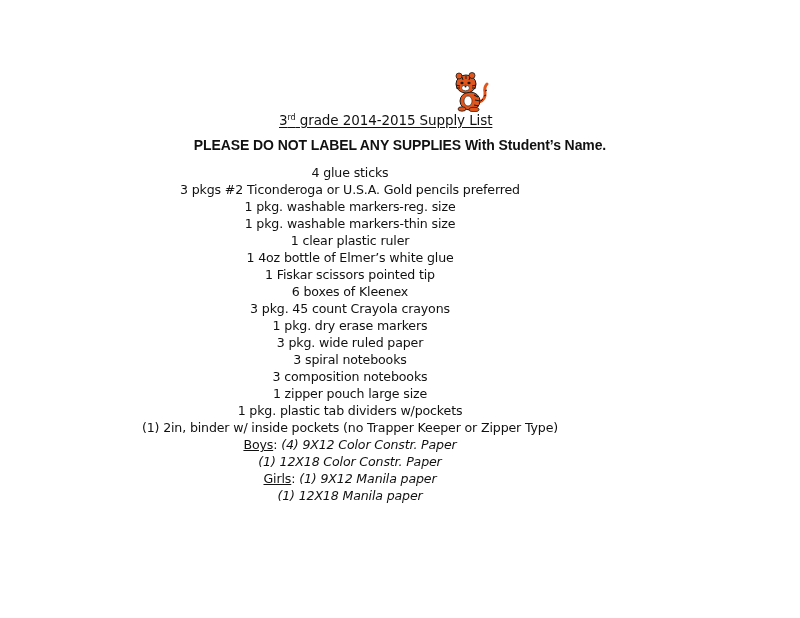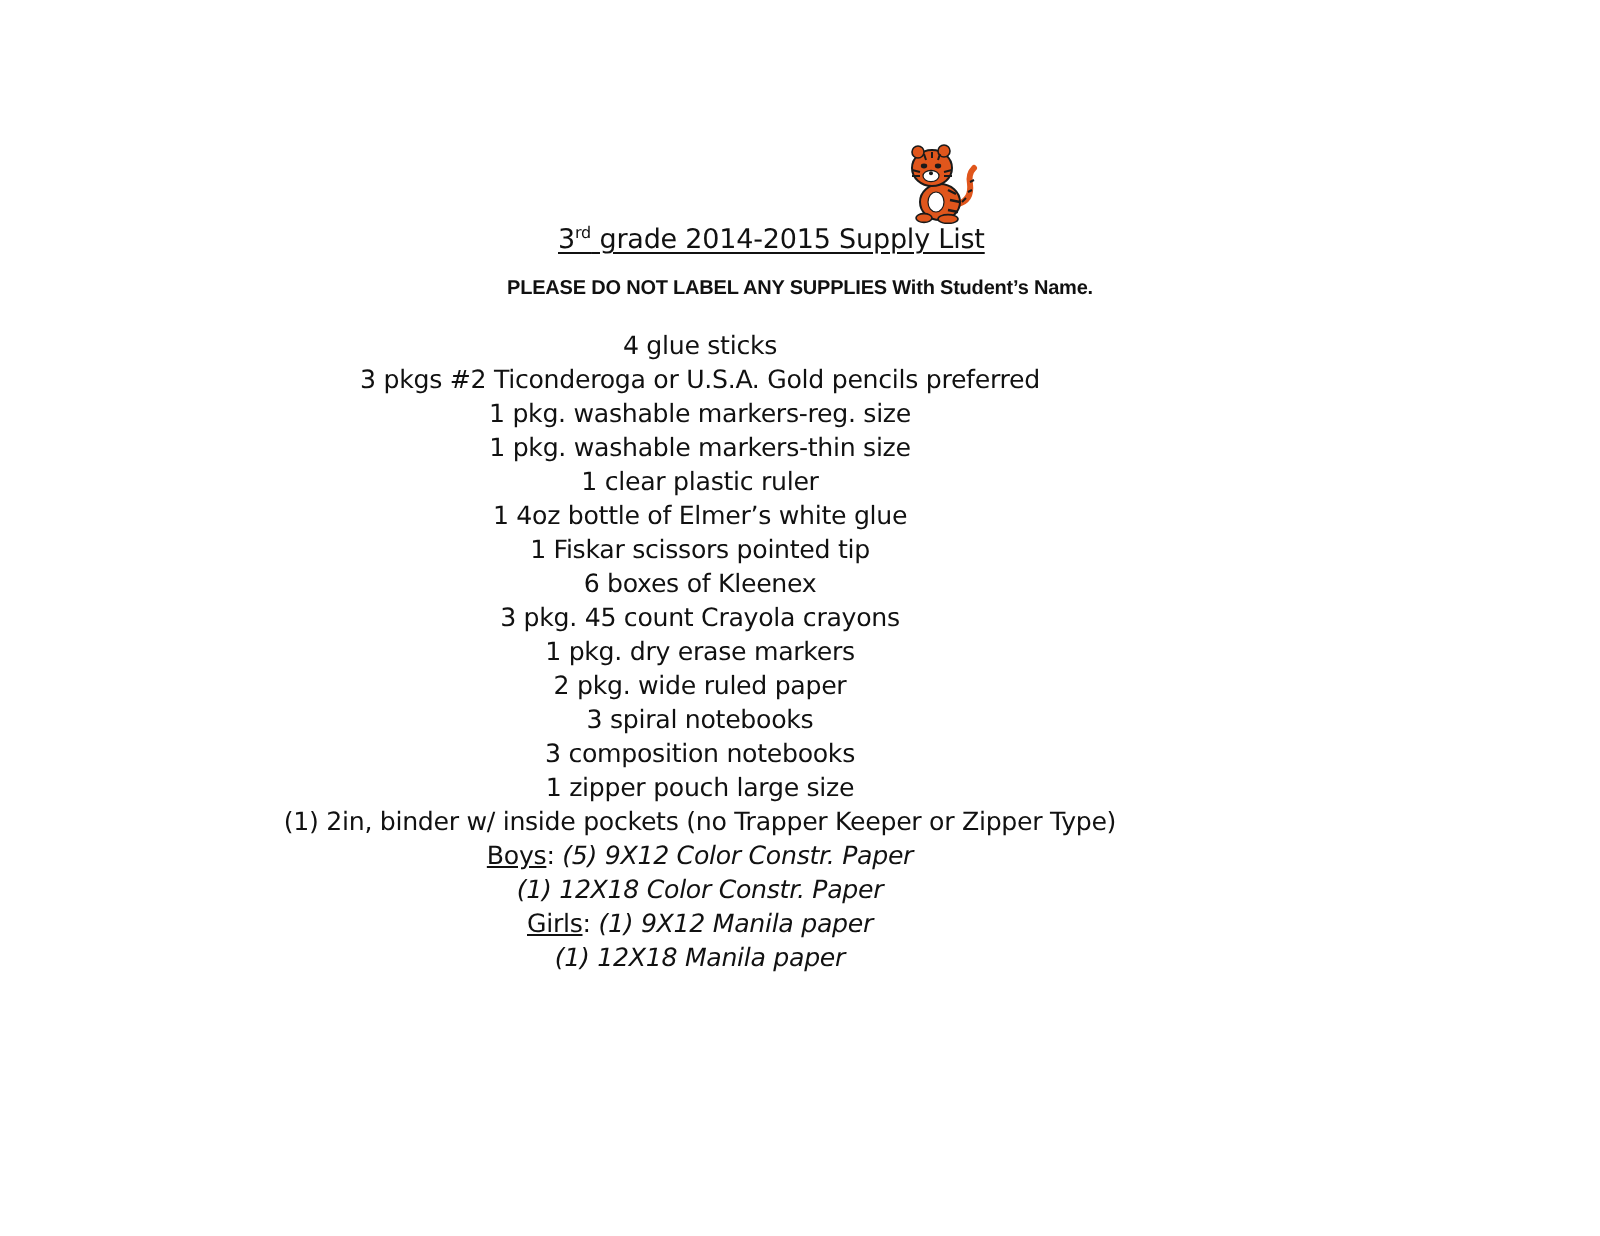--- a/index.html
+++ b/index.html
@@ -50,21 +50,21 @@
       line-height: 0;
     }
     .notice {
       position: absolute;
       left: 0;
       width: 800px;
       top: 138px;
       text-align: center;
       font-family: "Liberation Sans", sans-serif;
       font-weight: bold;
-      font-size: 10px;
+      font-size: 14px;
       letter-spacing: -0.1px;
       line-height: 14px;
     }
     .list {
       position: absolute;
       left: 0;
       width: 700px;
       top: 164px;
       margin: 0;
       padding: 0;
@@ -132,25 +132,26 @@
     <li><span>4 glue sticks</span></li>
     <li><span>3 pkgs #2 Ticonderoga or U.S.A. Gold pencils preferred</span></li>
     <li><span>1 pkg. washable markers-reg. size</span></li>
     <li><span>1 pkg. washable markers-thin size</span></li>
     <li><span>1 clear plastic ruler</span></li>
     <li><span>1 4oz bottle of Elmer’s white glue</span></li>
     <li><span>1 Fiskar scissors pointed tip</span></li>
     <li><span>6 boxes of Kleenex</span></li>
     <li><span>3 pkg. 45 count Crayola crayons</span></li>
     <li><span>1 pkg. dry erase markers</span></li>
-    <li><span>2 pkg. wide ruled paper</span></li>
+    <li><span>3 pkg. wide ruled paper</span></li>
     <li><span>3 spiral notebooks</span></li>
     <li><span>3 composition notebooks</span></li>
     <li><span>1 zipper pouch large size</span></li>
+    <li><span>1 pkg. plastic tab dividers w/pockets</span></li>
     <li><span>(1) 2in, binder w/ inside pockets (no Trapper Keeper or Zipper Type)</span></li>
 
-    <li><span class="label">Boys</span><span>: </span><span class="italic">(5) 9X12 Color Constr. Paper</span></li>
+    <li><span class="label">Boys</span><span>: </span><span class="italic">(4) 9X12 Color Constr. Paper</span></li>
     <li><span class="italic">(1) 12X18 Color Constr. Paper</span></li>
     <li><span class="label">Girls</span><span>: </span><span class="italic">(1) 9X12 Manila paper</span></li>
     <li><span class="italic">(1) 12X18 Manila paper</span></li>
   </ul>
 
 </div>
 
 </body></html>

